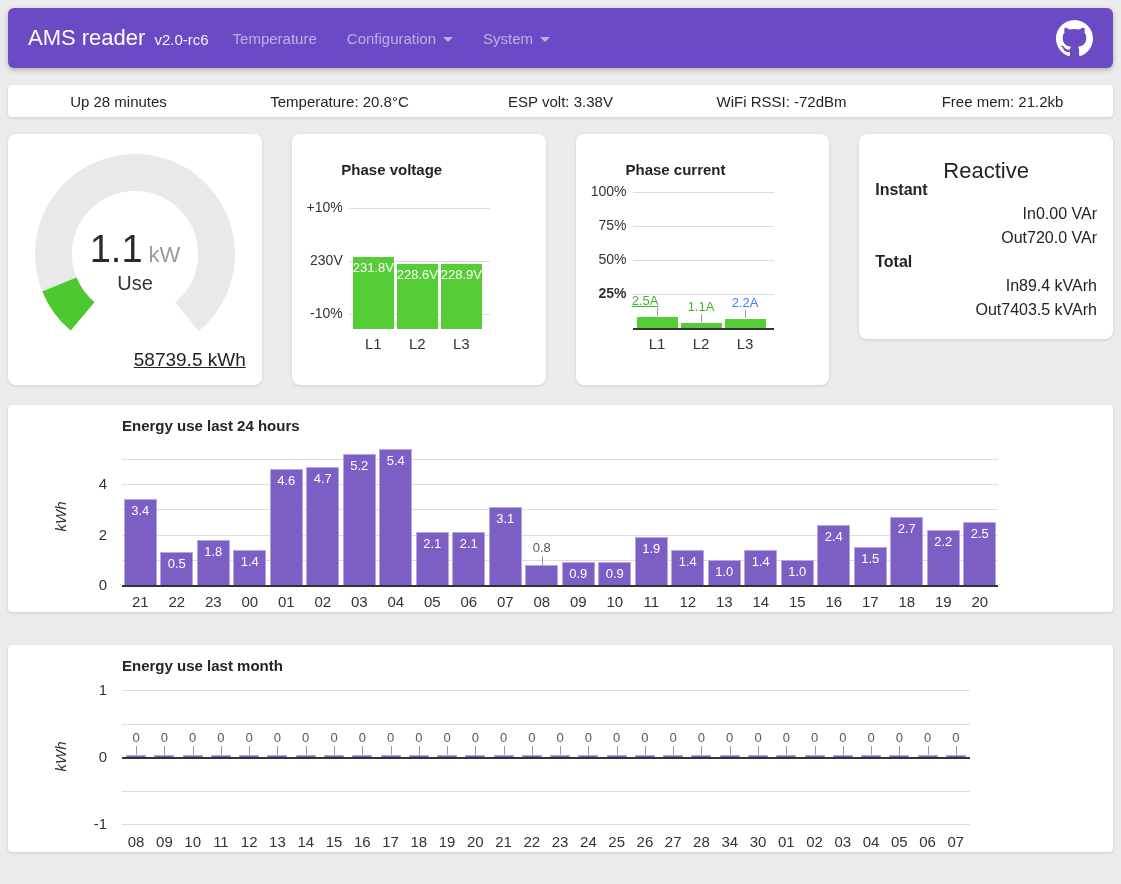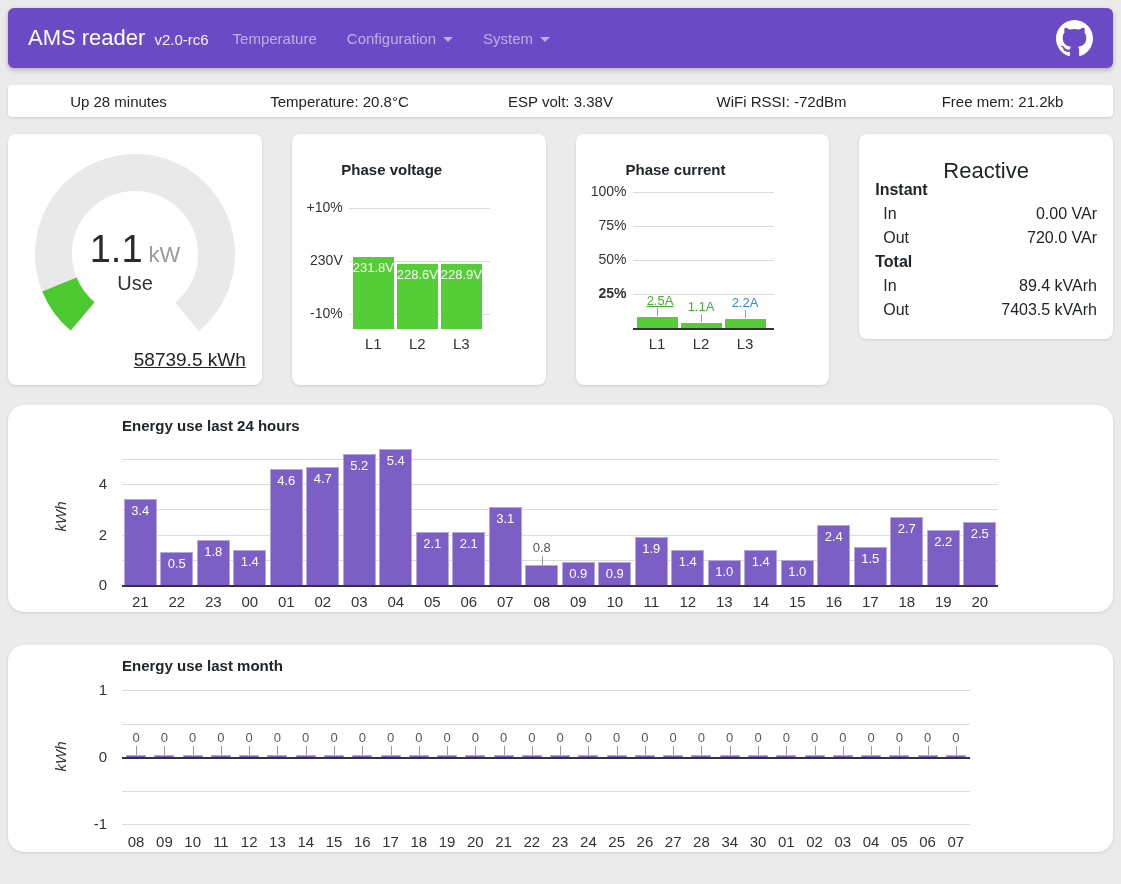--- a/index.html
+++ b/index.html
@@ -52,24 +52,24 @@
   .bar-label-in{position:absolute;text-align:center;font-size:13px;color:#fff;}
   .bar-label-out{position:absolute;text-align:center;font-size:13px;color:#555560;}
   .bar-label-green{position:absolute;text-align:center;font-size:13px;color:#3cb528;}
   .tick-v{position:absolute;width:1px;background:#9a96b0;}
   .cat-label{position:absolute;text-align:center;font-size:15px;color:#333;}
 
   
   .reactive-title{position:absolute;left:0;top:24px;width:100%;text-align:center;font-size:22px;color:#212529;}
   .reactive-body{position:absolute;left:16px;right:16px;top:44px;font-size:16px;color:#212529;}
   .reactive-heading{font-weight:bold;line-height:24px;}
-  .reactive-row{display:flex;justify-content:space-between;line-height:24px;margin-left:8px;}
-
-  
-  .chart-card{position:absolute;left:8px;width:1105px;height:207px;background:#fff;border-radius:16px;
+  .reactive-row{display:flex;justify-content:flex-end;line-height:24px;}
+
+  
+  .chart-card{position:absolute;left:8px;width:1105px;height:207px;background:#fff;border-radius:4px;
               box-shadow:0 1px 3px rgba(0,0,0,.13);}
   .chart-card.day{top:405px;}
   .chart-card.month{top:645px;}
   .big-title{position:absolute;left:114px;top:12px;font-size:15px;font-weight:bold;color:#212529;}
   .ylab-rot{position:absolute;left:22px;top:103px;width:60px;text-align:center;font-size:15px;font-style:italic;
             color:#333;transform:rotate(-90deg);transform-origin:center;}
 </style>
 </head>
 <body>
 
@@ -146,21 +146,21 @@
     <div class="gridline" style="left: 57px; width: 141px; top: 58px;"></div>
         <div class="ytick" style="left: 6px; width: 45px; top: 49px;">100%</div>
         <div class="gridline" style="left: 57px; width: 141px; top: 92px;"></div>
         <div class="ytick" style="left: 6px; width: 45px; top: 83px;">75%</div>
         <div class="gridline" style="left: 57px; width: 141px; top: 126px;"></div>
         <div class="ytick" style="left: 6px; width: 45px; top: 117px;">50%</div>
         <div class="gridline" style="left: 57px; width: 141px; top: 160px;"></div>
         <div class="ytick" style="left: 6px; width: 45px; top: 151px; font-weight: bold;">25%</div>
         <div class="axis-dark" style="left: 57px; width: 141px; top: 194px;"></div>
         <div class="vbar green" style="left: 61px; width: 41px; top: 183.375px; height: 10.625px; background: rgb(85, 205, 54);"></div>
-        <div class="bar-label-green" style="left: 59px; width: 51px; top: 159.375px; color: rgb(60, 181, 40); text-decoration: underline;">2.5A</div>
+        <div class="bar-label-green" style="left: 44px; width: 51px; top: 159.375px; color: rgb(60, 181, 40); text-decoration: underline;">2.5A</div>
         <div class="tick-v" style="left: 81px; top: 174.375px; height: 8px;"></div>
         <div class="cat-label" style="left: 61px; width: 41px; top: 201px;">L1</div>
         <div class="vbar green" style="left: 105px; width: 41px; top: 189.325px; height: 4.675px; background: rgb(85, 205, 54);"></div>
         <div class="bar-label-green" style="left: 100px; width: 51px; top: 165.325px; color: rgb(60, 181, 40);">1.1A</div>
         <div class="tick-v" style="left: 125px; top: 180.325px; height: 8px;"></div>
         <div class="cat-label" style="left: 105px; width: 41px; top: 201px;">L2</div>
         <div class="vbar green" style="left: 149px; width: 41px; top: 184.65px; height: 9.35px; background: rgb(85, 205, 54);"></div>
         <div class="bar-label-green" style="left: 144px; width: 51px; top: 160.65px; color: #3b82f6;">2.2A</div>
         <div class="tick-v" style="left: 169px; top: 175.65px; height: 8px;"></div>
         <div class="cat-label" style="left: 149px; width: 41px; top: 201px;">L3</div>

